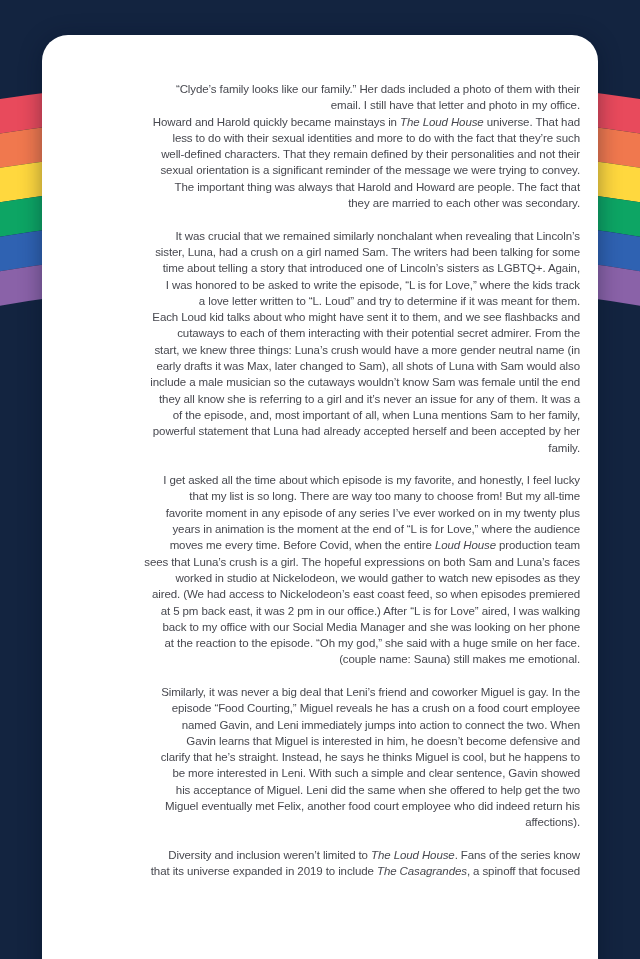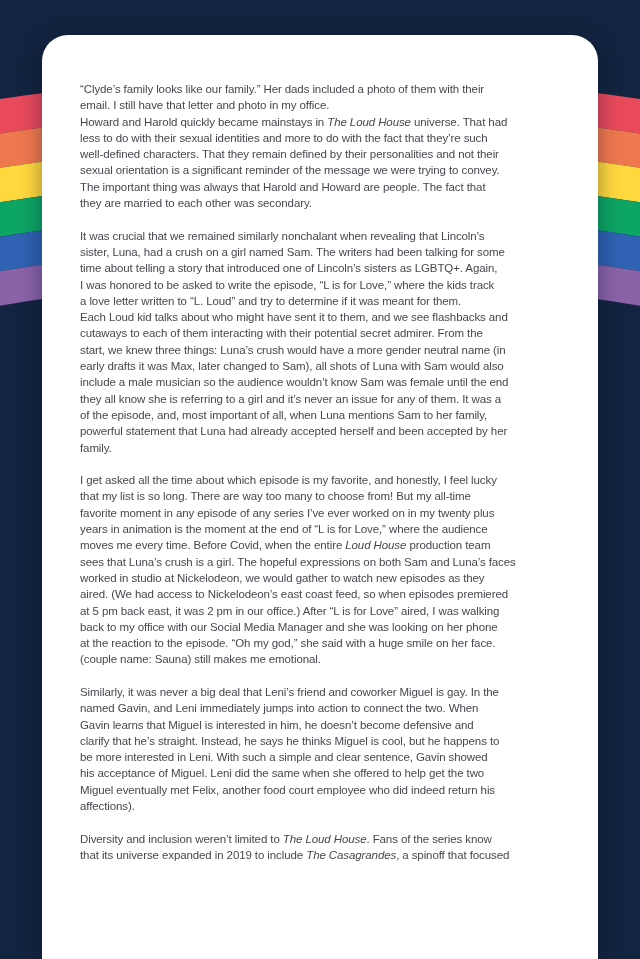--- a/index.html
+++ b/index.html
@@ -63,42 +63,42 @@
   <svg class="rainbow" viewBox="0 0 640 959" xmlns="http://www.w3.org/2000/svg" aria-hidden="true">
     <circle cx="320" cy="2215" r="2123" fill="none" stroke-width="34" stroke="#e84a5c"></circle>
     <circle cx="320" cy="2215" r="2089" fill="none" stroke-width="34" stroke="#f0784e"></circle>
     <circle cx="320" cy="2215" r="2055" fill="none" stroke-width="34" stroke="#ffd83e"></circle>
     <circle cx="320" cy="2215" r="2021" fill="none" stroke-width="34" stroke="#0da564"></circle>
     <circle cx="320" cy="2215" r="1987" fill="none" stroke-width="34" stroke="#2f62b2"></circle>
     <circle cx="320" cy="2215" r="1953" fill="none" stroke-width="34" stroke="#8a62a8"></circle>
   </svg>
 
   <div class="card" style="background: rgb(255, 255, 255);">
-    <div class="page-text" style="color: rgb(71, 72, 79);">
+    <div class="page-text" style="color: rgb(71, 72, 79); text-align: right;">
         <div class="para">
           <div class="line"><span>“Clyde’s family looks like our family.” Her dads included a photo of them with their</span></div>
           <div class="line"><span>email. I still have that letter and photo in my office.</span></div>
           <div class="line"><span>Howard and Harold quickly became mainstays in </span><em>The Loud House</em><span> universe. That had</span></div>
           <div class="line"><span>less to do with their sexual identities and more to do with the fact that they’re such</span></div>
           <div class="line"><span>well-defined characters. That they remain defined by their personalities and not their</span></div>
           <div class="line"><span>sexual orientation is a significant reminder of the message we were trying to convey.</span></div>
           <div class="line"><span>The important thing was always that Harold and Howard are people. The fact that</span></div>
           <div class="line"><span>they are married to each other was secondary.</span></div>
         </div>
         <div class="para">
           <div class="line"><span>It was crucial that we remained similarly nonchalant when revealing that Lincoln’s</span></div>
           <div class="line"><span>sister, Luna, had a crush on a girl named Sam. The writers had been talking for some</span></div>
           <div class="line"><span>time about telling a story that introduced one of Lincoln’s sisters as LGBTQ+. Again,</span></div>
           <div class="line"><span>I was honored to be asked to write the episode, “L is for Love,” where the kids track</span></div>
           <div class="line"><span>a love letter written to “L. Loud” and try to determine if it was meant for them.</span></div>
           <div class="line"><span>Each Loud kid talks about who might have sent it to them, and we see flashbacks and</span></div>
           <div class="line"><span>cutaways to each of them interacting with their potential secret admirer. From the</span></div>
           <div class="line"><span>start, we knew three things: Luna’s crush would have a more gender neutral name (in</span></div>
           <div class="line"><span>early drafts it was Max, later changed to Sam), all shots of Luna with Sam would also</span></div>
-          <div class="line"><span>include a male musician so the audience wouldn’t know Sam was female until the end</span></div>
+          <div class="line"><span>include a male musician so the cutaways wouldn’t know Sam was female until the end</span></div>
           <div class="line"><span>they all know she is referring to a girl and it’s never an issue for any of them. It was a</span></div>
           <div class="line"><span>of the episode, and, most important of all, when Luna mentions Sam to her family,</span></div>
           <div class="line"><span>powerful statement that Luna had already accepted herself and been accepted by her</span></div>
           <div class="line"><span>family.</span></div>
         </div>
         <div class="para">
           <div class="line"><span>I get asked all the time about which episode is my favorite, and honestly, I feel lucky</span></div>
           <div class="line"><span>that my list is so long. There are way too many to choose from! But my all-time</span></div>
           <div class="line"><span>favorite moment in any episode of any series I’ve ever worked on in my twenty plus</span></div>
           <div class="line"><span>years in animation is the moment at the end of “L is for Love,” where the audience</span></div>
@@ -106,20 +106,21 @@
           <div class="line"><span>sees that Luna’s crush is a girl. The hopeful expressions on both Sam and Luna’s faces</span></div>
           <div class="line"><span>worked in studio at Nickelodeon, we would gather to watch new episodes as they</span></div>
           <div class="line"><span>aired. (We had access to Nickelodeon’s east coast feed, so when episodes premiered</span></div>
           <div class="line"><span>at 5 pm back east, it was 2 pm in our office.) After “L is for Love” aired, I was walking</span></div>
           <div class="line"><span>back to my office with our Social Media Manager and she was looking on her phone</span></div>
           <div class="line"><span>at the reaction to the episode. “Oh my god,” she said with a huge smile on her face.</span></div>
           <div class="line"><span>(couple name: Sauna) still makes me emotional.</span></div>
         </div>
         <div class="para">
           <div class="line"><span>Similarly, it was never a big deal that Leni’s friend and coworker Miguel is gay. In the</span></div>
+          <div class="line"><span>episode “Food Courting,” Miguel reveals he has a crush on a food court employee</span></div>
           <div class="line"><span>named Gavin, and Leni immediately jumps into action to connect the two. When</span></div>
           <div class="line"><span>Gavin learns that Miguel is interested in him, he doesn’t become defensive and</span></div>
           <div class="line"><span>clarify that he’s straight. Instead, he says he thinks Miguel is cool, but he happens to</span></div>
           <div class="line"><span>be more interested in Leni. With such a simple and clear sentence, Gavin showed</span></div>
           <div class="line"><span>his acceptance of Miguel. Leni did the same when she offered to help get the two</span></div>
           <div class="line"><span>Miguel eventually met Felix, another food court employee who did indeed return his</span></div>
           <div class="line"><span>affections).</span></div>
         </div>
         <div class="para">
           <div class="line"><span>Diversity and inclusion weren’t limited to </span><em>The Loud House</em><span>. Fans of the series know</span></div>

